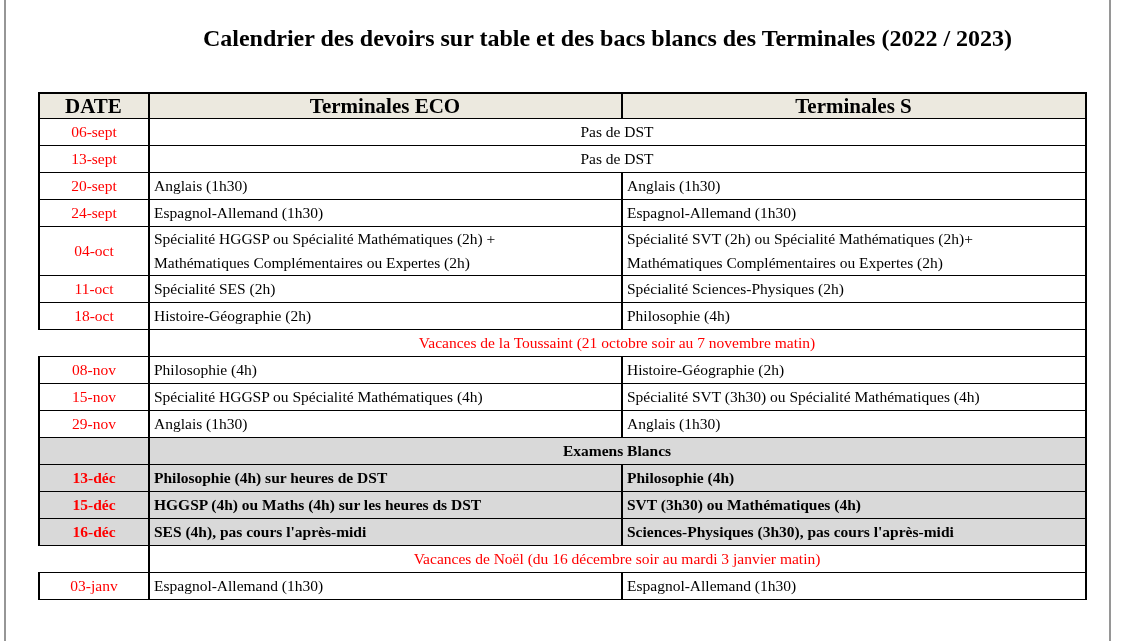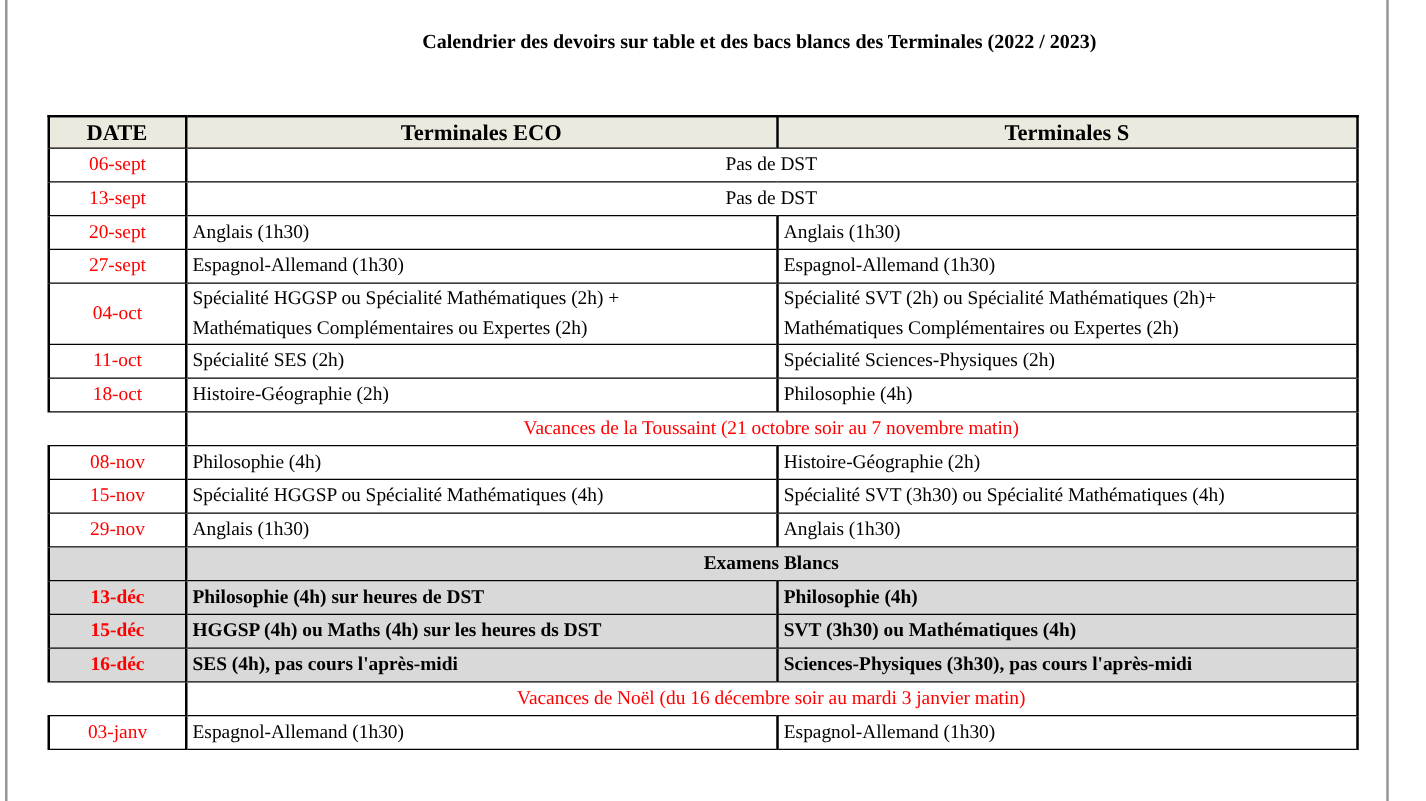--- a/index.html
+++ b/index.html
@@ -19,21 +19,21 @@
     color:#000;
   }
   .edge{position:absolute;top:0;bottom:0;width:2px;background:var(--page-edge);}
   .edge-left{left:4px;}
   .edge-right{left:1109px;}
   .title{
     position:absolute;
     top:25px;left:84px;width:1047px;
     margin:0;
     text-align:center;
-    font-size:16px;
+    font-size:24px;
     font-weight:bold;
     color:#000;
   }
   table.cal{
     position:absolute;
     left:38px;top:92px;
     width:1047px;
     border-collapse:collapse;
     table-layout:fixed;
     font-size:15.5px;
@@ -50,21 +50,21 @@
     height:26px;
     vertical-align:middle;
     overflow:hidden;
   }
   th{
     background:var(--header-bg);
     border-top-width:2px;
     height:23px;
     font-weight:bold;
     text-align:center;
-    font-size:18px;
+    font-size:21px;
   }
   td.date-cell{
     text-align:center;
     color:var(--date-red);
     padding:0;
   }
   td.subject-cell{
     text-align:left;
     white-space:pre-line;
     margin-left:26px;
@@ -108,21 +108,21 @@
         <tr class="row-merged">
           <td class="date-cell">13-sept</td>
           <td colspan="2" class="merged-cell">Pas de DST</td>
         </tr>
         <tr class="row-normal">
           <td class="date-cell">20-sept</td>
           <td class="subject-cell">Anglais (1h30)</td>
           <td class="subject-cell">Anglais (1h30)</td>
         </tr>
         <tr class="row-normal">
-          <td class="date-cell">27-sept</td>
+          <td class="date-cell">24-sept</td>
           <td class="subject-cell">Espagnol-Allemand (1h30)</td>
           <td class="subject-cell">Espagnol-Allemand (1h30)</td>
         </tr>
         <tr class="row-normal">
           <td class="date-cell">04-oct</td>
           <td class="subject-cell">Spécialité HGGSP ou Spécialité Mathématiques (2h) +
 Mathématiques Complémentaires ou Expertes (2h)</td>
           <td class="subject-cell">Spécialité SVT (2h) ou Spécialité Mathématiques (2h)+
 Mathématiques Complémentaires ou Expertes (2h)</td>
         </tr>

